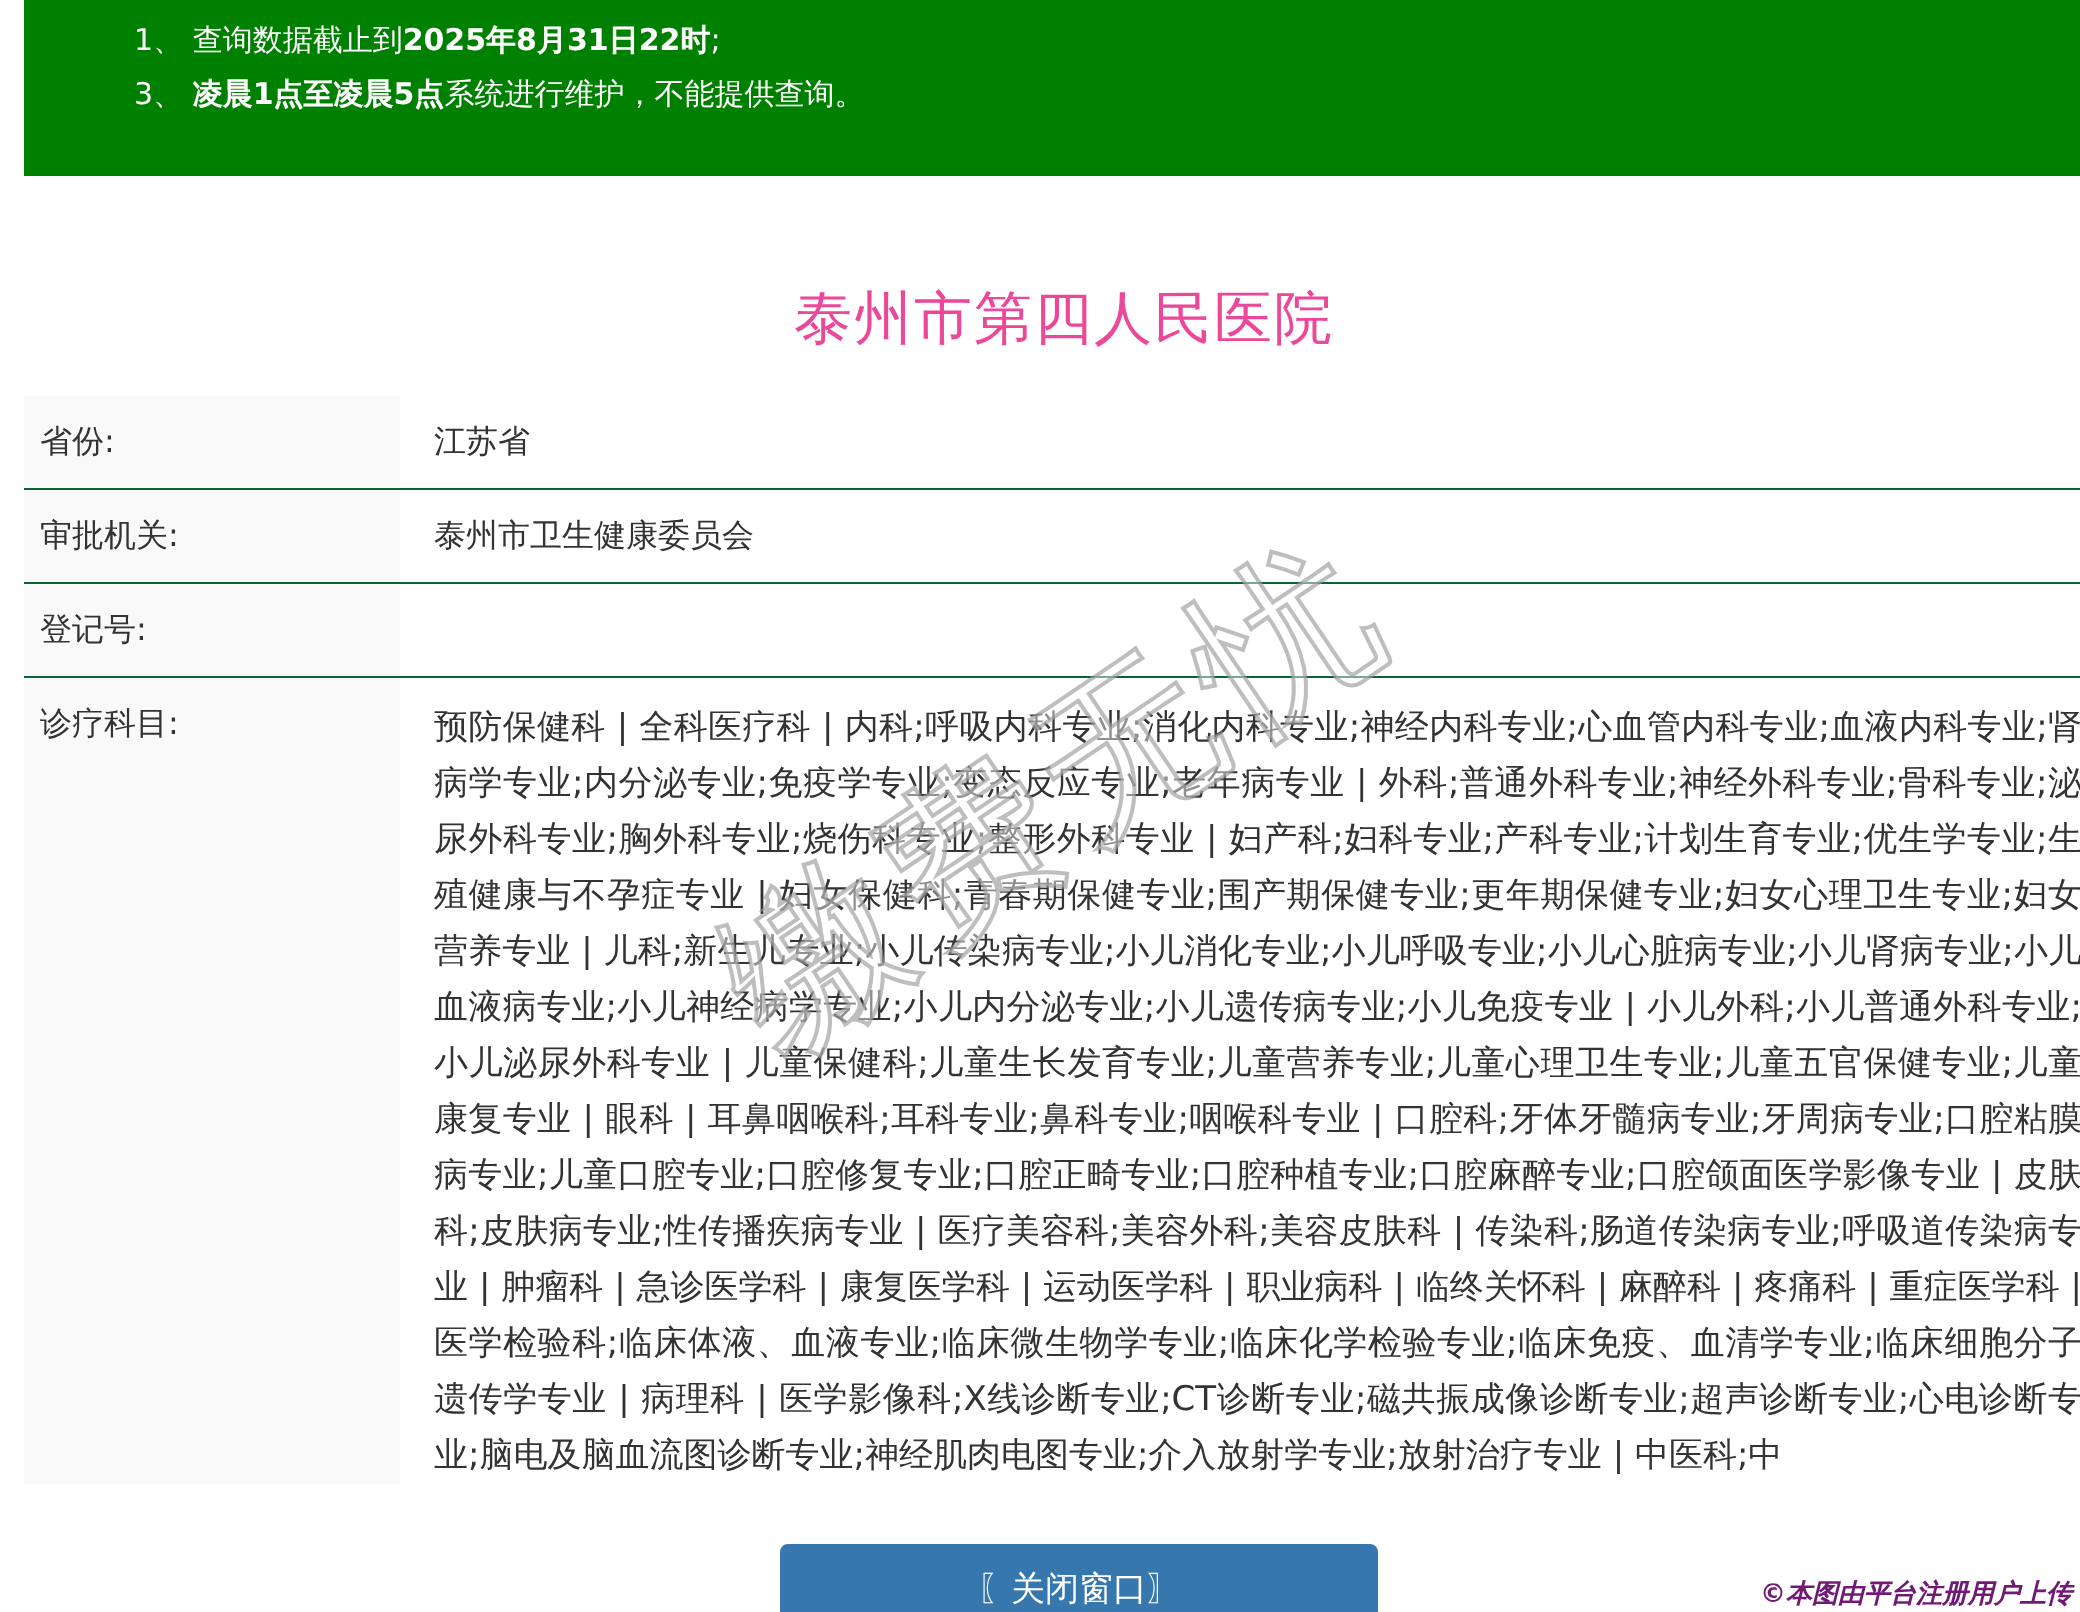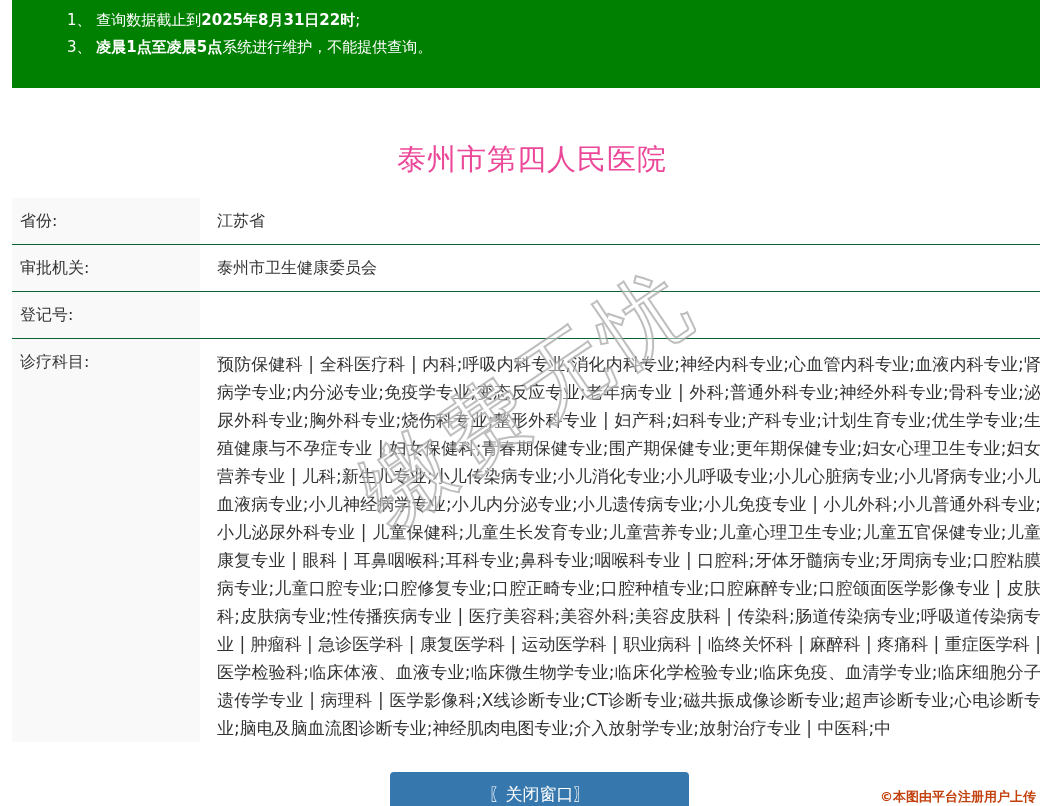--- a/index.html
+++ b/index.html
@@ -39,23 +39,23 @@
                color:rgba(255,255,255,0.45);
                -webkit-text-stroke:2px rgba(155,155,155,0.65);
                pointer-events:none; }
 
   
   .close-btn { position:absolute; left:390px; top:772px; width:299px; height:44px;
                background:#3677ad; border:none; border-radius:4px; z-index:6;
                color:#fff; font-size:17px; text-align:center; cursor:pointer;
                font-family:inherit; }
   .copyright { position:absolute; right:4px; top:788px; z-index:6;
-               font-size:13px; font-weight:bold; color:#c2410c;
+               font-size:13px; font-weight:bold; color:#701a75;
                text-shadow:-1px -1px 0 #fff, 1px -1px 0 #fff,
-                           -1px 1px 0 #fff, 1px 1px 0 #fff; }
+                           -1px 1px 0 #fff, 1px 1px 0 #fff;font-style:italic; }
 </style>
 </head>
 <body>
 
 <div class="content-clip">
 
   <div class="banner">
     <div class="notice">
       <span>1、 </span><span>查询数据截止到</span><span class="seg-bold">2025年8月31日22时</span><span>;</span>
     </div>

